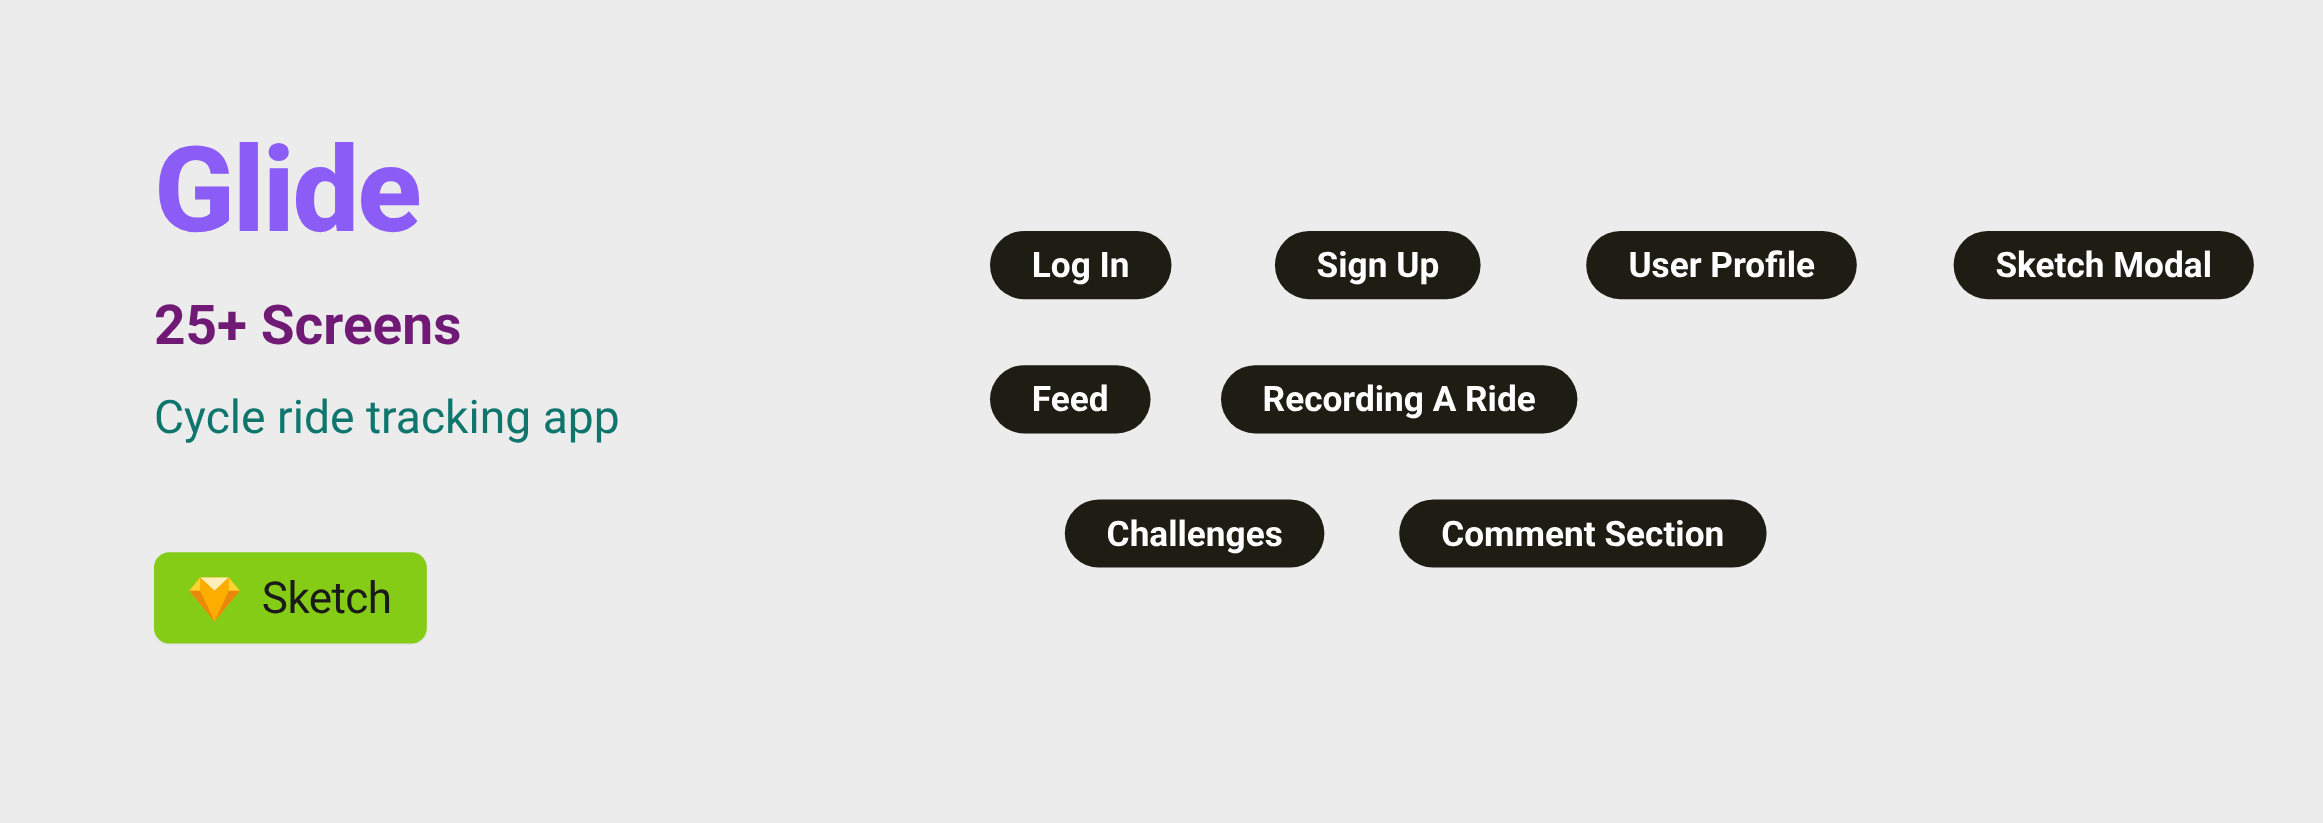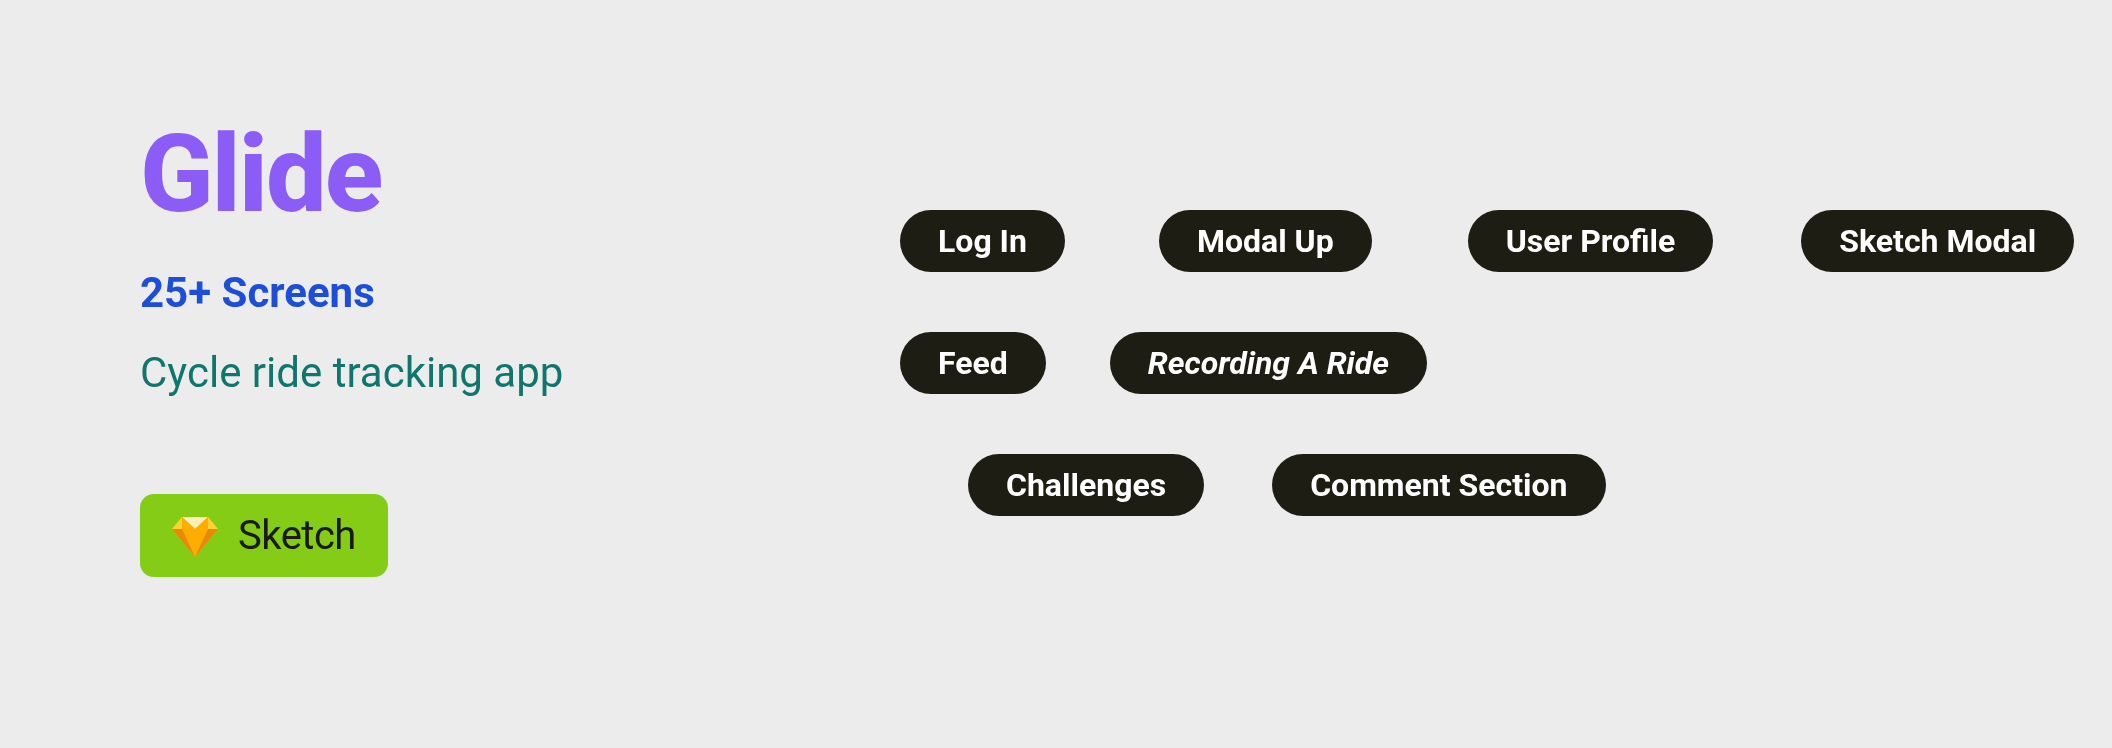--- a/index.html
+++ b/index.html
@@ -16,23 +16,23 @@
     top: 120px;
   }
   .title {
     font-size: 108px;
     font-weight: 800;
     letter-spacing: -2px;
     color: #8b5cf6;
     line-height: 1;
   }
   .subtitle {
-    font-size: 42px;
+    font-size: 50px;
     font-weight: 700;
-    color: #1d4ed8;
+    color: #701a75;
     margin-top: 44px;
     line-height: 1;
   }
   .description {
     font-size: 42px;
     font-weight: 400;
     color: #0f766e;
     margin-top: 38px;
     line-height: 1;
   }
@@ -99,25 +99,25 @@
         <polygon points="46,14 36,14 23,42" fill="#E9880A"></polygon>
       </svg>
     </span>
     <span class="sketch-label">Sketch</span>
   </div>
 </div>
 
 <div class="right">
   <div class="pill-row">
       <div class="pill">Log In</div>
-      <div class="pill" style="margin-left: 94px;">Modal Up</div>
+      <div class="pill" style="margin-left: 94px;">Sign Up</div>
       <div class="pill" style="margin-left: 96px;">User Profile</div>
       <div class="pill" style="margin-left: 88px;">Sketch Modal</div>
     </div>
   <div class="pill-row">
       <div class="pill">Feed</div>
-      <div class="pill" style="margin-left: 64px; font-style: italic;">Recording A Ride</div>
+      <div class="pill" style="margin-left: 64px;">Recording A Ride</div>
     </div>
   <div class="pill-row">
       <div class="pill" style="margin-left: 68px;">Challenges</div>
       <div class="pill" style="margin-left: 68px;">Comment Section</div>
     </div>
 </div>
 
 </body></html>

